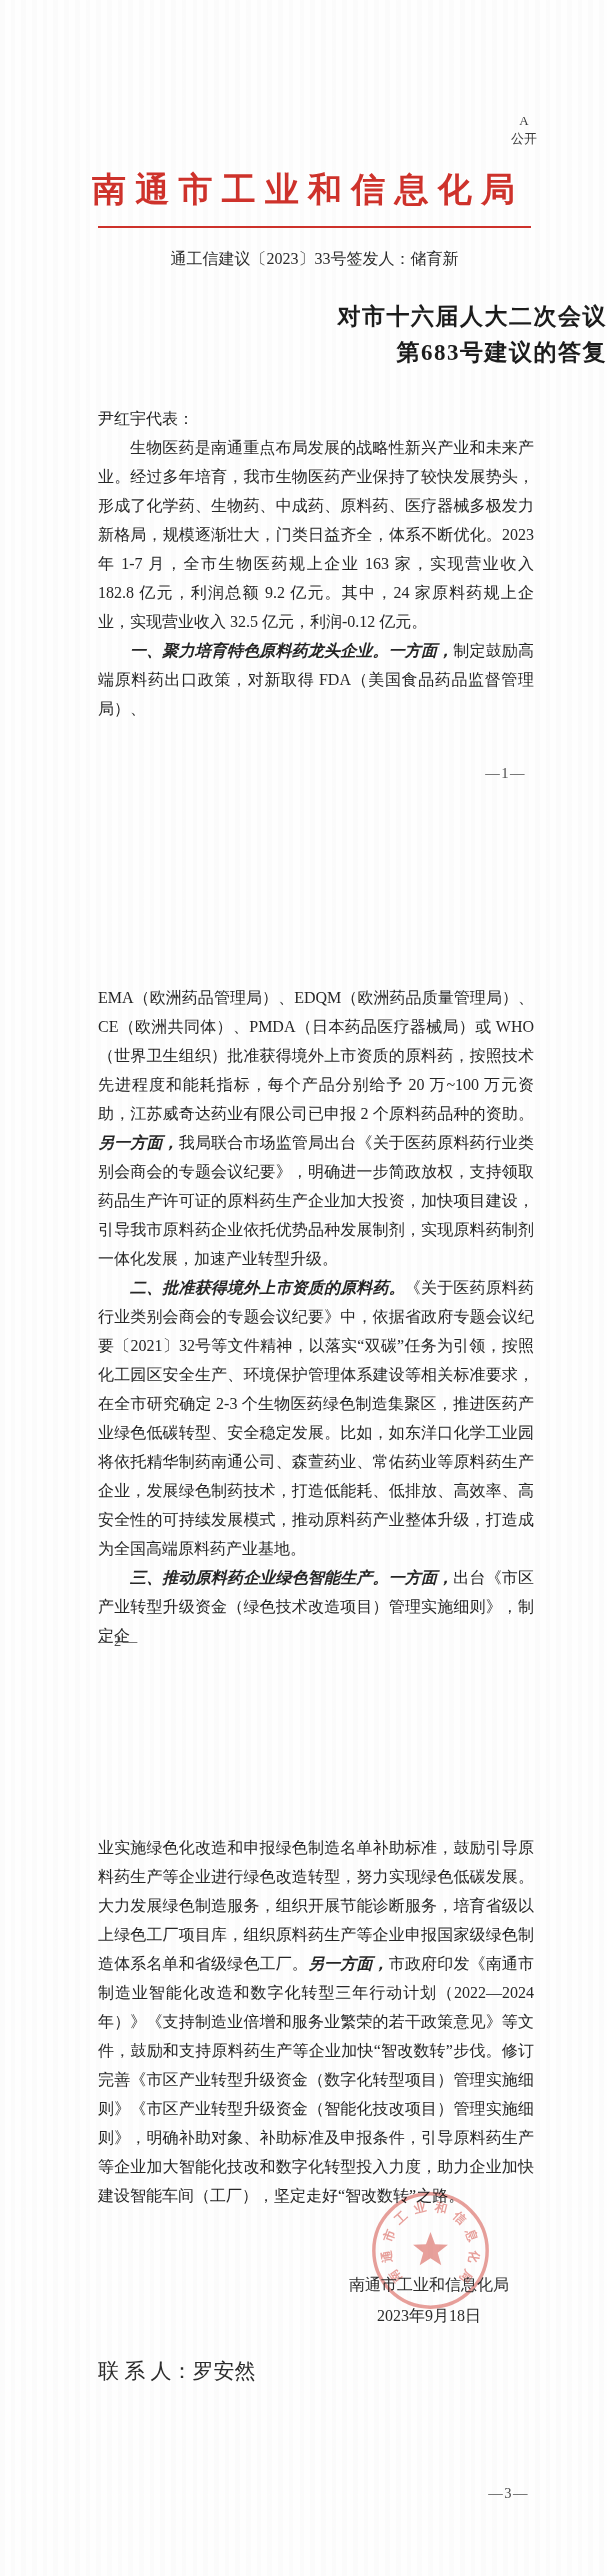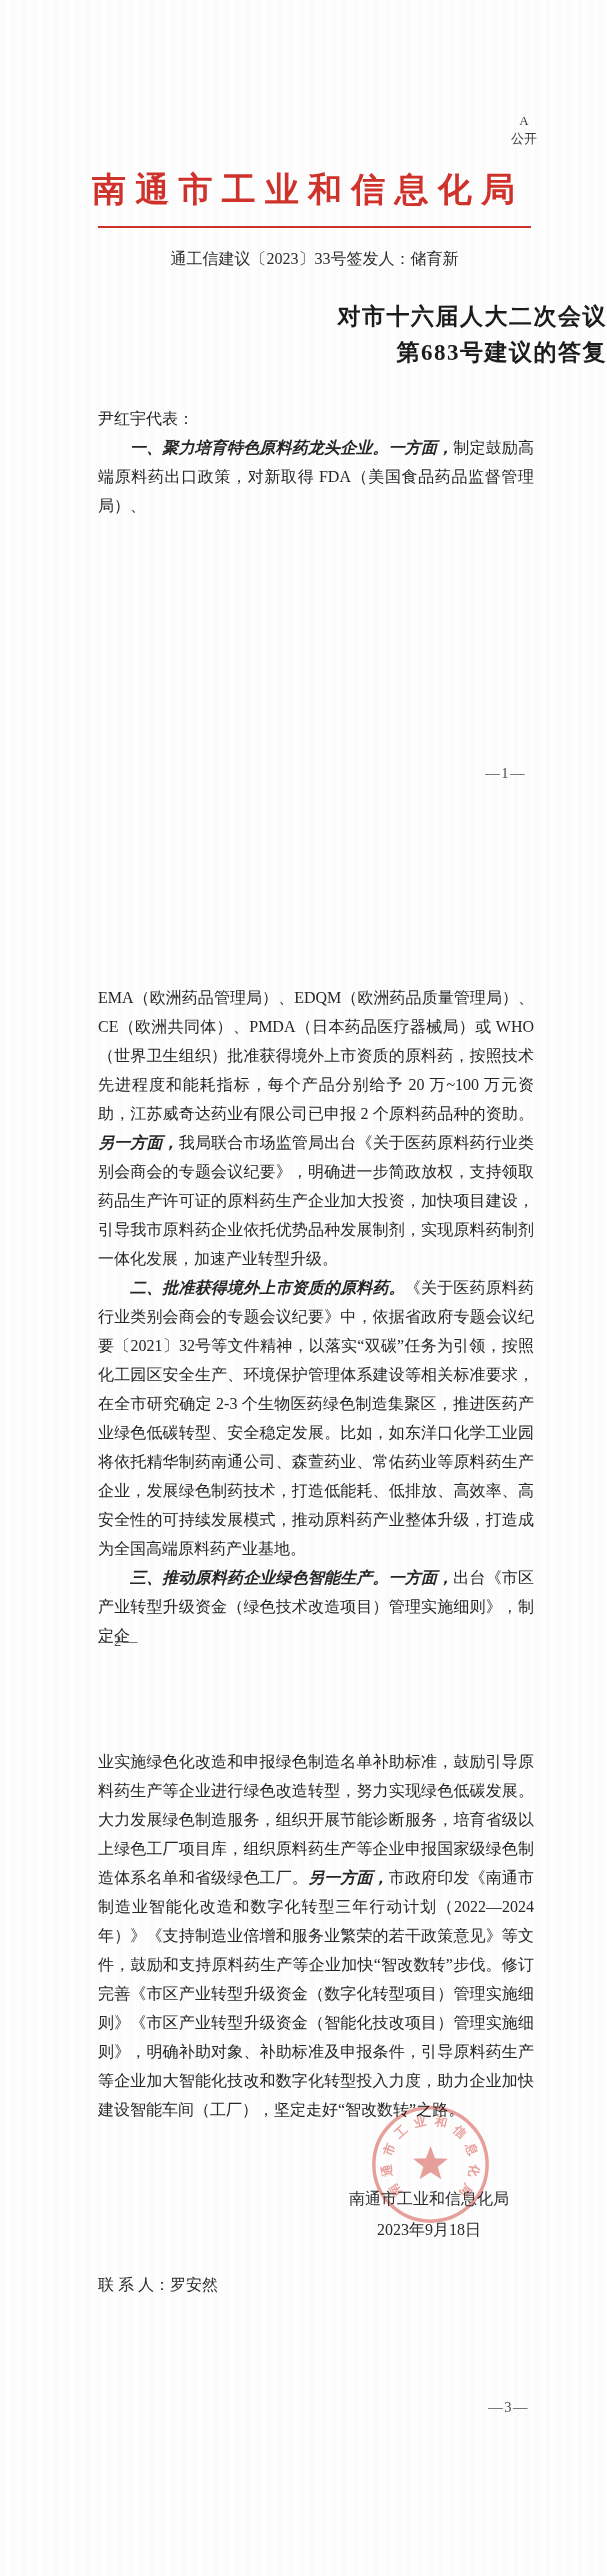--- a/index.html
+++ b/index.html
@@ -10,21 +10,21 @@
     background:
       repeating-linear-gradient(90deg, rgba(0,0,0,0.012) 0 4.6px, rgba(0,0,0,0) 4.6px 10.7px),
       #fefefe;
     font-family:"Liberation Serif","DejaVu Serif",serif;
     color:#262626;
     overflow:hidden;
   }
   .page{position:absolute;left:0;width:607px;height:859px;}
   #page1{top:0;}
   #page2{top:859px;}
-  #page3{top:1631px;}
+  #page3{top:1717px;}
 
   .grade{
     position:absolute;top:112px;right:70px;
     text-align:center;font-size:13px;line-height:1.35;color:#3a3a3a;
   }
   .agency-head{
     position:absolute;top:167px;left:0;right:0;
     text-align:center;
     color:#ce322b;
     font-size:34px;font-weight:bold;
@@ -65,21 +65,21 @@
   #pn1{top:765px;right:81px;}
   #pn2{top:774px;left:98px;}
   #pn3{top:768px;right:78px;}
 
   .signature{
     position:absolute;top:552px;right:98px;
     text-align:center;font-size:16px;line-height:31px;color:#2b2b2b;
   }
   .contact{
     position:absolute;top:639px;left:98px;
-    font-size:16px;line-height:30px;color:#2b2b2b;
+    font-size:21px;line-height:30px;color:#2b2b2b;
   }
   .seal{
     position:absolute;top:473px;left:370px;width:121px;height:121px;
     color:#dc675f;
     opacity:0.62;
     mix-blend-mode:multiply;
     pointer-events:none;
   }
   .seal svg{width:100%;height:100%;}
   .seal text{fill:currentColor;font-family:"Liberation Serif","DejaVu Serif",serif;font-weight:bold;}
@@ -101,20 +101,21 @@
     <div class="doc-meta">
       <span>通工信建议〔2023〕33号</span>
       <span>签发人：储育新</span>
     </div>
     <div class="doc-title">
       <div>对市十六届人大二次会议</div>
       <div>第683号建议的答复</div>
     </div>
     <div class="page-body" id="body1">
         <p class=""><span>尹红宇代表：</span></p>
+        <p class="indent"><span>生物医药是南通重点布局发展的战略性新兴产业和未来产业。经过多年培育，我市生物医药产业保持了较快发展势头，形成了化学药、生物药、中成药、原料药、医疗器械多极发力新格局，规模逐渐壮大，门类日益齐全，体系不断优化。2023 年 1-7 月，全市生物医药规上企业 163 家，实现营业收入 182.8 亿元，利润总额 9.2 亿元。其中，24 家原料药规上企业，实现营业收入 32.5 亿元，利润-0.12 亿元。</span></p>
         <p class="indent"><span class="b">一、聚力培育特色原料药龙头企业。一方面，</span><span>制定鼓励高端原料药出口政策，对新取得 FDA（美国食品药品监督管理局）、</span></p>
       </div>
     <div class="page-number" id="pn1">—1—</div>
   </div>
 
   <div class="page" id="page2">
     <div class="page-body" id="body2">
         <p class=""><span>EMA（欧洲药品管理局）、EDQM（欧洲药品质量管理局）、CE（欧洲共同体）、PMDA（日本药品医疗器械局）或 WHO（世界卫生组织）批准获得境外上市资质的原料药，按照技术先进程度和能耗指标，每个产品分别给予 20 万~100 万元资助，江苏威奇达药业有限公司已申报 2 个原料药品种的资助。</span><span class="b">另一方面，</span><span>我局联合市场监管局出台《关于医药原料药行业类别会商会的专题会议纪要》，明确进一步简政放权，支持领取药品生产许可证的原料药生产企业加大投资，加快项目建设，引导我市原料药企业依托优势品种发展制剂，实现原料药制剂一体化发展，加速产业转型升级。</span></p>
         <p class="indent"><span class="b">二、批准获得境外上市资质的原料药。</span><span>《关于医药原料药行业类别会商会的专题会议纪要》中，依据省政府专题会议纪要〔2021〕32号等文件精神，以落实“双碳”任务为引领，按照化工园区安全生产、环境保护管理体系建设等相关标准要求，在全市研究确定 2-3 个生物医药绿色制造集聚区，推进医药产业绿色低碳转型、安全稳定发展。比如，如东洋口化学工业园将依托精华制药南通公司、森萱药业、常佑药业等原料药生产企业，发展绿色制药技术，打造低能耗、低排放、高效率、高安全性的可持续发展模式，推动原料药产业整体升级，打造成为全国高端原料药产业基地。</span></p>
         <p class="indent"><span class="b">三、推动原料药企业绿色智能生产。一方面，</span><span>出台《市区产业转型升级资金（绿色技术改造项目）管理实施细则》，制定企</span></p>

